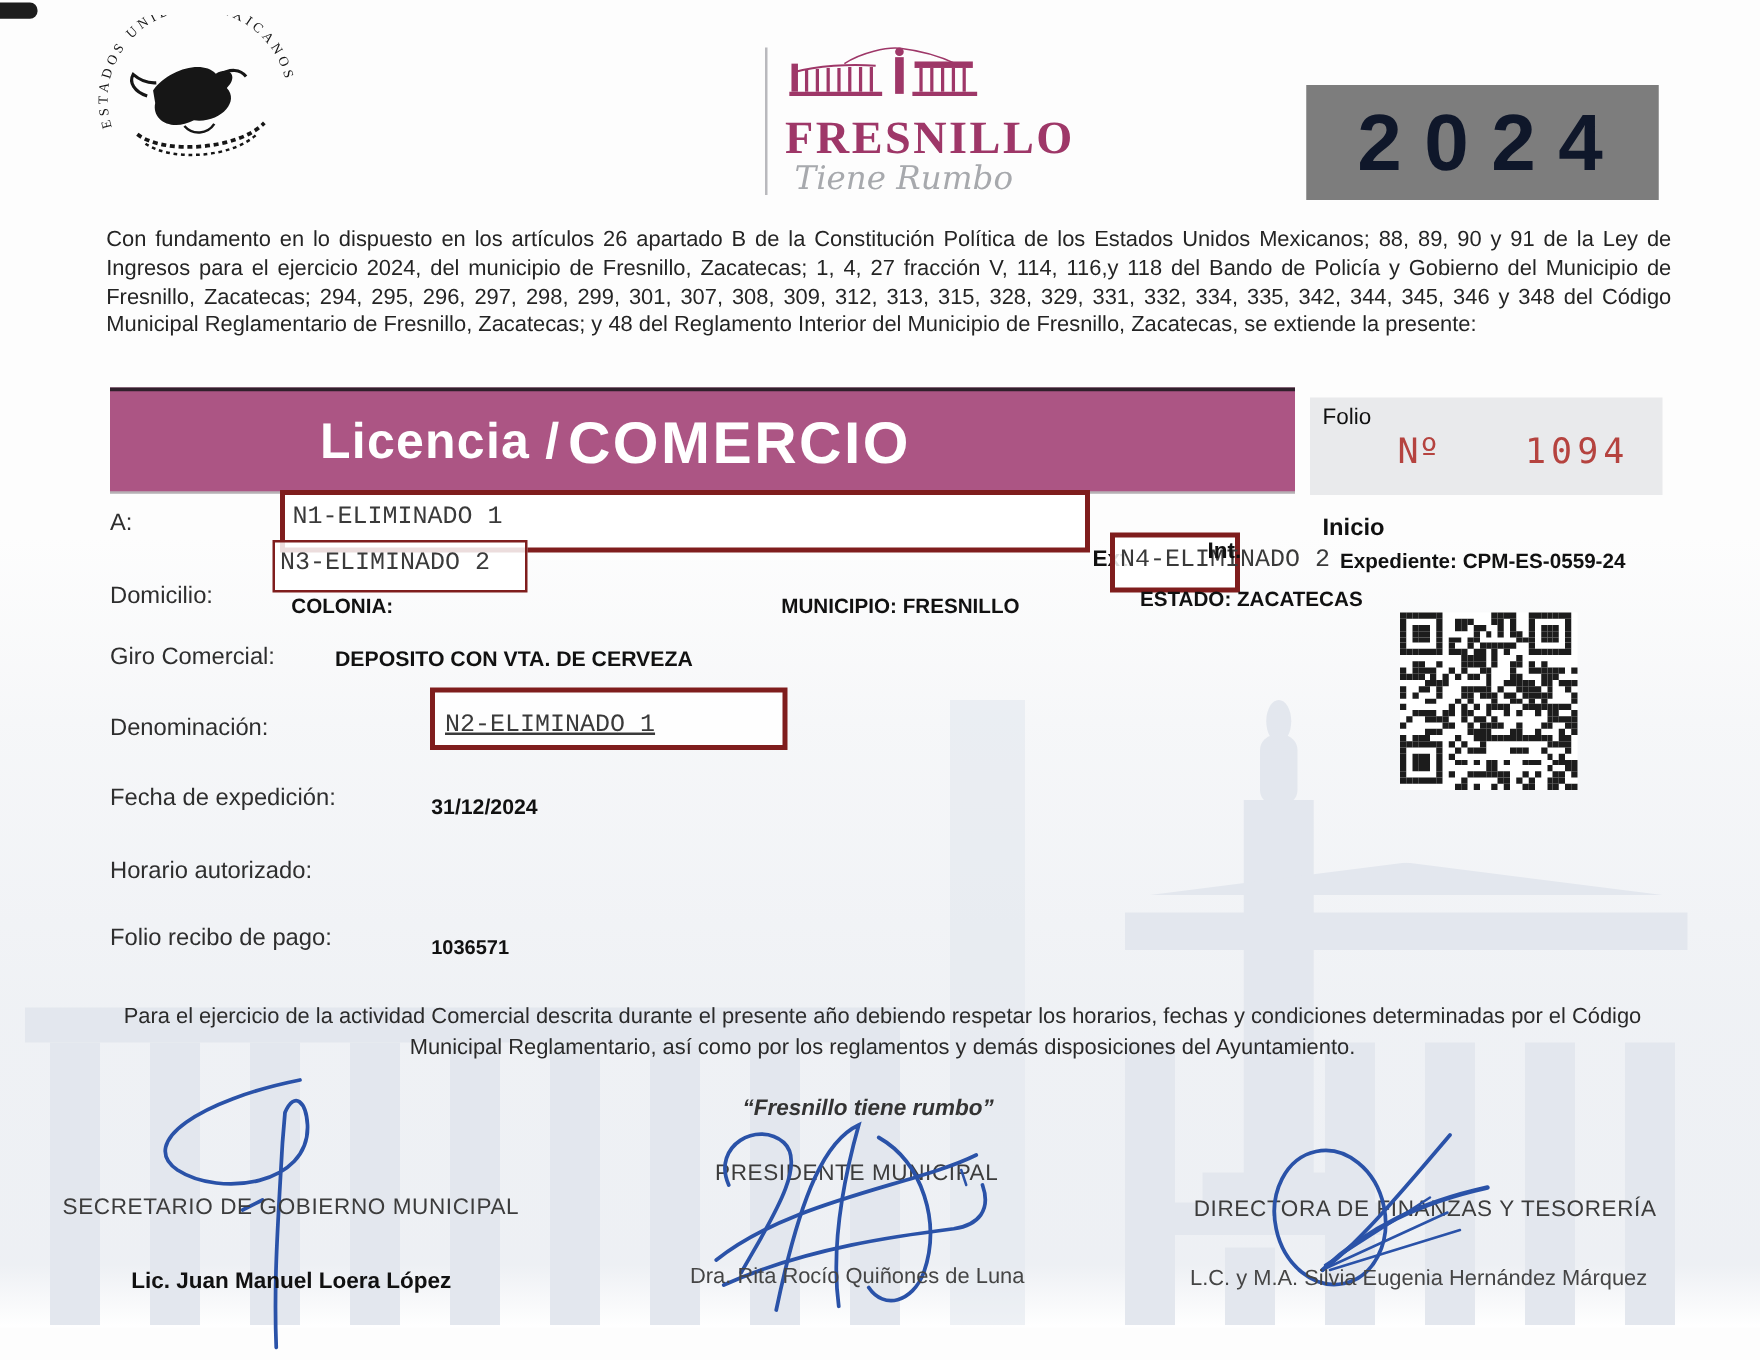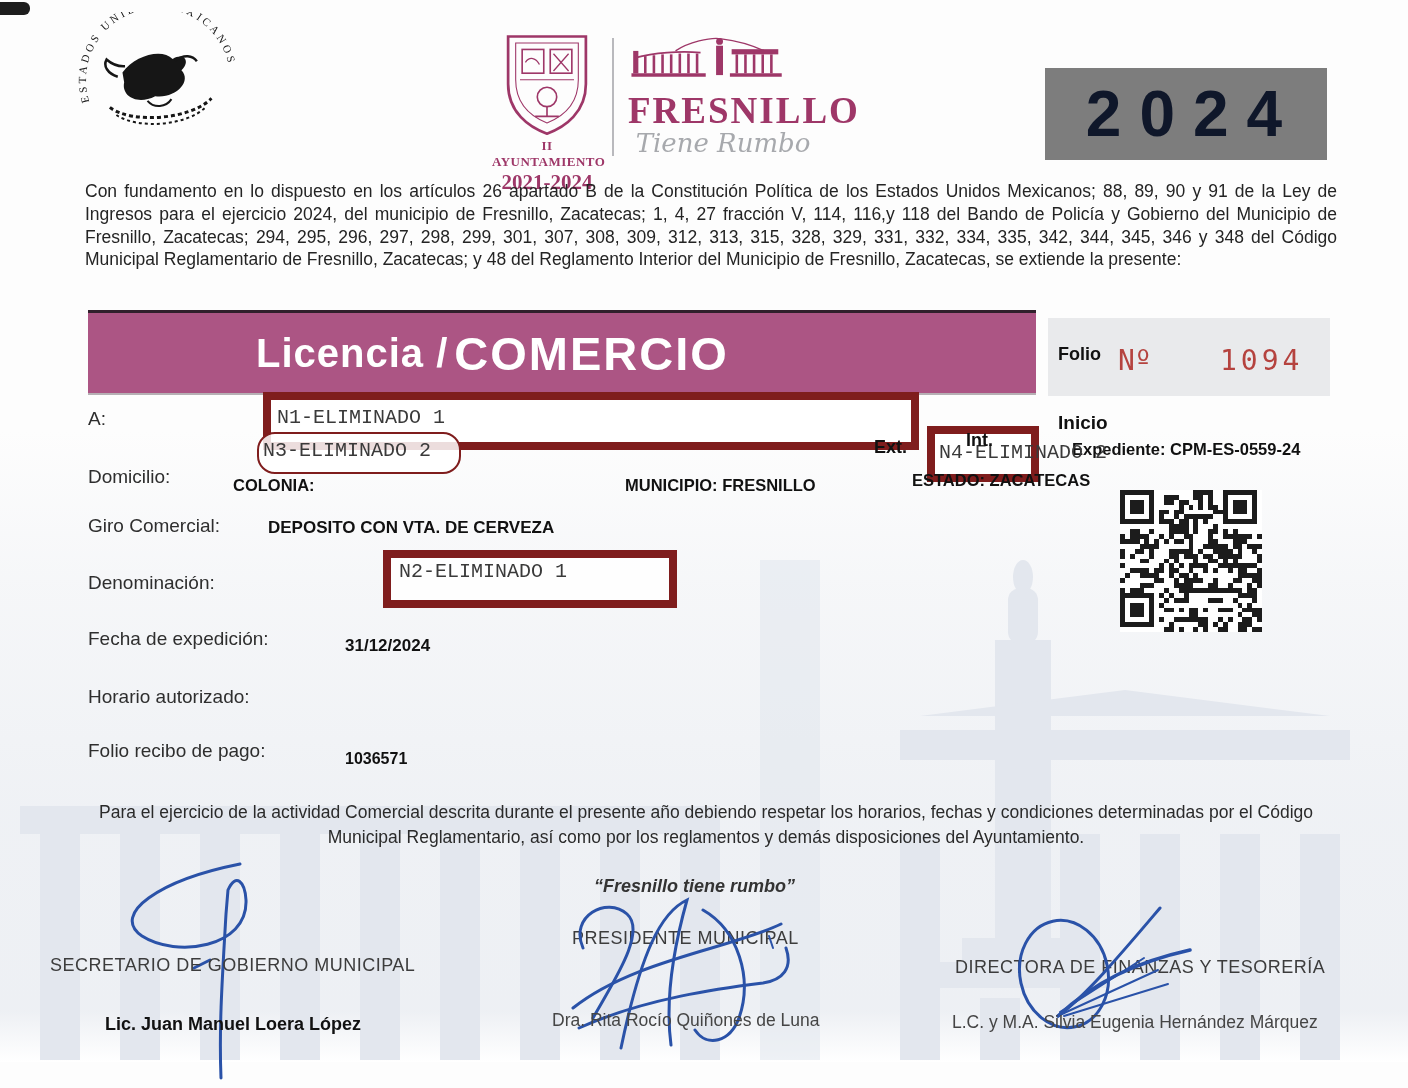--- a/index.html
+++ b/index.html
@@ -6,27 +6,27 @@
   #page{position:relative;width:1408px;height:1088px;background:#fdfdfd;overflow:hidden;
         font-family:"Liberation Sans",sans-serif;color:#222;}
   
   .scan-band{position:absolute;left:0;top:430px;width:1408px;height:632px;
     background:linear-gradient(180deg,rgba(226,230,237,0) 0%,rgba(226,230,237,.28) 25%,rgba(222,227,235,.45) 60%,rgba(222,227,235,.5) 92%,rgba(255,255,255,1) 100%);}
   .wm{position:absolute;background:#e3e7ee;}
   .abs{position:absolute;}
   .lbl{font-size:19px;color:#2e2e2e;}
   .boldval{font-weight:bold;color:#111;}
   .monotext{font-family:"Liberation Mono","DejaVu Sans Mono",monospace;font-size:20px;color:#3a3a3a;white-space:nowrap;}
-  .fieldbox{position:absolute;border:8px solid #7f1d1d;background:rgba(255,255,255,.85);margin-left:39px;}
+  .fieldbox{position:absolute;border:4px solid #7f1d1d;background:rgba(255,255,255,.85);}
   .banner{position:absolute;left:88px;top:310px;width:948px;height:80px;background:#ac5584;
     border-top:3px solid #31202c;box-shadow:0 2px 0 rgba(49,32,44,.35);display:flex;align-items:center;}
   .banner .t1{color:#fff;font-weight:bold;font-size:40px;margin-left:168px;letter-spacing:1px;}
   .banner .t2{color:#fff;font-weight:800;font-size:47px;letter-spacing:2px;margin-left:6px;}
   .foliobox{position:absolute;left:1048px;top:318px;width:282px;height:78px;background:#e9eaec;}
-  .folio-lbl{position:absolute;left:10px;top:5px;font-weight:bold;font-size:18px;color:#111;margin-top:21px;}
+  .folio-lbl{position:absolute;left:10px;top:5px;font-weight:normal;font-size:18px;color:#111;}
   .stamp{font-family:"DejaVu Sans Mono",monospace;color:#b5433f;}
   .sigtitle{font-size:18px;color:#3c3c3c;letter-spacing:.5px;}
   .signame{font-size:17.5px;color:#454545;}
   svg{display:block;}
   #qr{position:absolute;left:1120px;top:490px;width:142px;height:142px;display:grid;
       grid-template-columns:repeat(29,1fr);grid-template-rows:repeat(29,1fr);background:#fff;}
   #qr div{width:100%;height:100%;}
   #qr .b{background:#1c1c1c;}
 </style>
 </head>
@@ -78,34 +78,20 @@
         <path d="M55,58 C68,42 96,36 106,48 C118,42 124,52 114,60 C124,72 106,88 86,84 C68,92 52,82 56,68 Z" fill="#161616" stroke="none"></path>
         <path d="M50,62 C40,58 36,50 40,44 C46,50 52,52 58,52" stroke-width="2.5"></path>
         <path d="M108,50 C118,44 126,46 130,52" stroke-width="2.5"></path>
         <path d="M40,92 C60,110 120,110 142,90" stroke-width="3" stroke-dasharray="4 3"></path>
         <path d="M46,100 C66,116 116,116 136,98" stroke-width="2" stroke-dasharray="3 3"></path>
         <path d="M78,88 C84,96 96,96 102,88" stroke-width="2"></path>
       </g>
     </svg>
   </div>
 
-  <div class="abs" style="left:492px;top:30px;width:110px;text-align:center;">
-    <svg width="100" height="108" viewBox="0 0 90 100" style="margin:0 auto;">
-      <path d="M9,6 H81 V50 C81,76 62,90 45,96 C28,90 9,76 9,50 Z" fill="none" stroke="#9e3768" stroke-width="2.5"></path>
-      <path d="M16,12 H74 V46 C74,68 60,80 45,86 C30,80 16,68 16,46 Z" fill="none" stroke="#9e3768" stroke-width="1"></path>
-      <rect x="22" y="18" width="20" height="22" fill="none" stroke="#9e3768" stroke-width="1.5"></rect>
-      <rect x="48" y="18" width="20" height="22" fill="none" stroke="#9e3768" stroke-width="1.5"></rect>
-      <path d="M25,30 C29,24 35,26 38,32 M51,22 L65,38 M51,38 L65,22" stroke="#9e3768" stroke-width="1.2" fill="none"></path>
-      <line x1="20" y1="46" x2="70" y2="46" stroke="#9e3768" stroke-width="1"></line>
-      <circle cx="45" cy="62" r="9" fill="none" stroke="#9e3768" stroke-width="1.5"></circle>
-      <path d="M45,71 V80 M34,80 H56" stroke="#9e3768" stroke-width="1.5"></path>
-    </svg>
-    <div style="font-family:'Liberation Serif',serif;font-weight:bold;color:#9e3768;font-size:13px;letter-spacing:.5px;">II AYUNTAMIENTO</div>
-    <div style="font-family:'Liberation Serif',serif;font-weight:bold;color:#9e3768;font-size:21px;">2021-2024</div>
-  </div>
 
   <div class="abs" style="left:612px;top:38px;width:2px;height:118px;background:#b9b9bd;"></div>
 
   <div class="abs" style="left:628px;top:34px;width:190px;text-align:center;">
     <svg width="190" height="58" viewBox="0 0 220 64">
       <g stroke="#9e3768" fill="none" stroke-width="2">
         <path d="M55,18 C70,8 95,2 108,4" stroke-width="1.5"></path>
         <path d="M108,4 C125,6 145,12 158,18" stroke-width="1.5"></path>
         <path d="M8,26 C30,20 60,18 84,20"></path>
         <rect x="6" y="18" width="6" height="26" fill="#9e3768" stroke="none"></rect>
@@ -152,41 +138,41 @@
     <span class="stamp abs" style="left:70px;top:26px;font-size:28px;">Nº</span>
     <span class="stamp abs" style="left:172px;top:26px;font-size:28px;letter-spacing:4px;">1094</span>
   </div>
   <div class="abs boldval" style="left:1058px;top:412px;font-size:19px;">Inicio</div>
   <div class="abs boldval" style="left:1072px;top:440px;font-size:16.5px;">Expediente: CPM-ES-0559-24</div>
 
   <div class="abs lbl" style="left:88px;top:408px;">A:</div>
   <div class="fieldbox" style="left:224px;top:392px;width:640px;height:42px;">
     <span class="monotext" style="position:absolute;left:6px;top:6px;">N1-ELIMINADO 1</span>
   </div>
-  <div class="fieldbox" style="left:218px;top:432px;width:200px;height:38px;border-width:2px;border-radius:18px;">
+  <div class="fieldbox" style="left:218px;top:432px;width:200px;height:38px;border-width:2px;">
     <span class="monotext" style="position:absolute;left:4px;top:5px;">N3-ELIMINADO 2</span>
   </div>
 
   <div class="abs boldval" style="left:874px;top:437px;font-size:18px;">Ext.</div>
   <div class="fieldbox" style="left:888px;top:426px;width:96px;height:40px;">
     <span class="monotext" style="position:absolute;left:4px;top:7px;">N4-ELIMINADO 2</span>
   </div>
   <div class="abs boldval" style="left:966px;top:430px;font-size:18px;z-index:3;">Int.</div>
 
   <div class="abs lbl" style="left:88px;top:466px;">Domicilio:</div>
   <div class="abs boldval" style="left:222px;top:476px;font-size:16.5px;margin-left:11px;">COLONIA:</div>
   <div class="abs boldval" style="left:625px;top:476px;font-size:16.5px;">MUNICIPIO: FRESNILLO</div>
   <div class="abs boldval" style="left:912px;top:471px;font-size:16.5px;">ESTADO: ZACATECAS</div>
 
   <div class="abs lbl" style="left:88px;top:515px;">Giro Comercial:</div>
   <div class="abs boldval" style="left:268px;top:518px;font-size:17px;">DEPOSITO CON VTA. DE CERVEZA</div>
 
   <div class="abs lbl" style="left:88px;top:572px;">Denominación:</div>
   <div class="fieldbox" style="left:344px;top:550px;width:278px;height:42px;">
-    <span class="monotext" style="position:absolute;left:8px;top:2px;">N2-ELIMINADO 1</span>
+    <span class="monotext" style="position:absolute;left:8px;top:15px;text-decoration:underline;">N2-ELIMINADO 1</span>
   </div>
 
   <div id="qr">
       <div class="b"></div>
       <div class="b"></div>
       <div class="b"></div>
       <div class="b"></div>
       <div class="b"></div>
       <div class="b"></div>
       <div class="b"></div>

